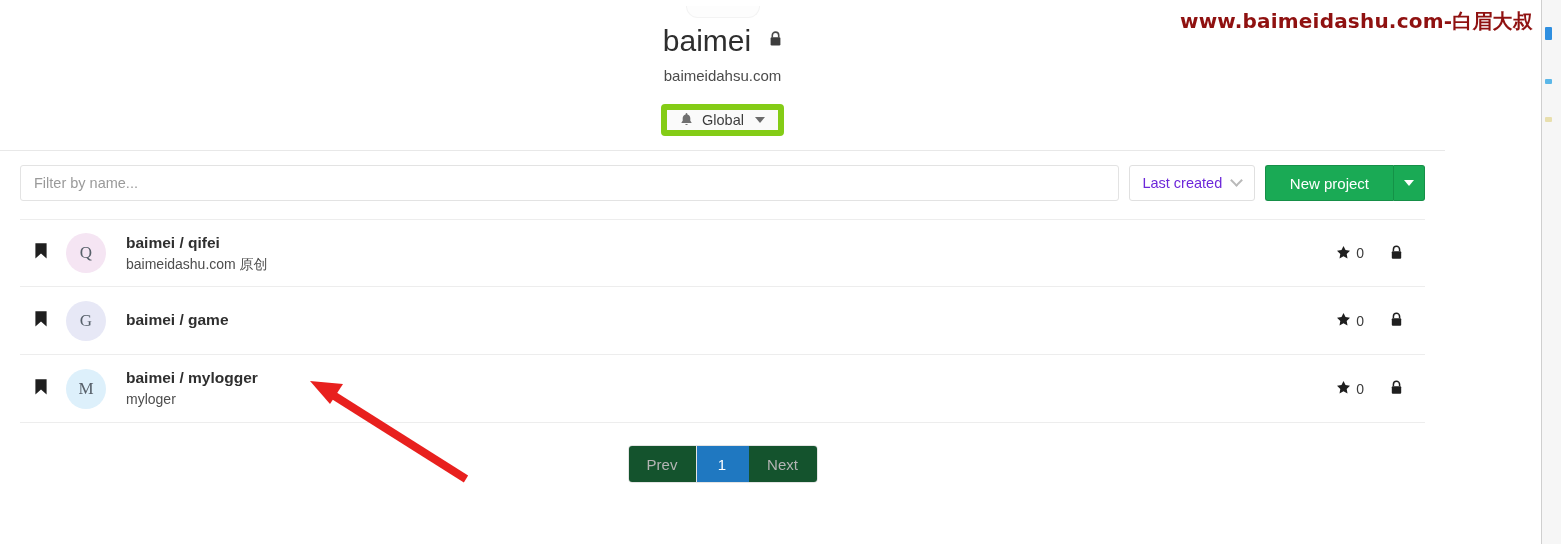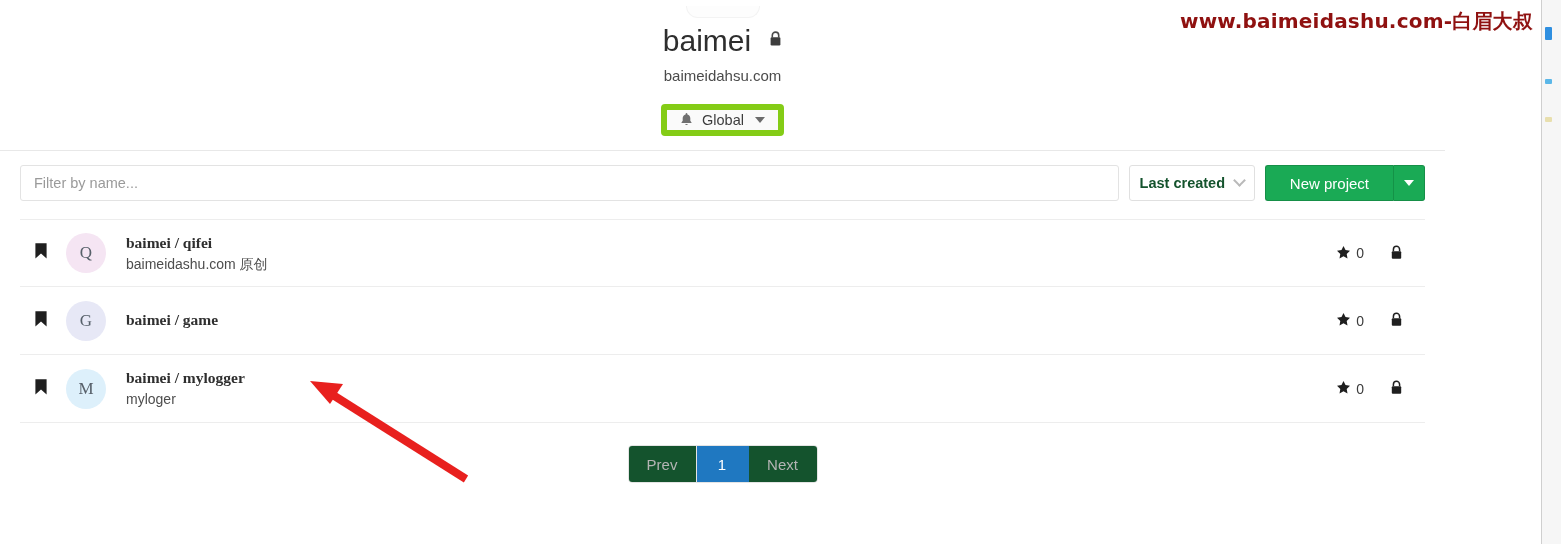--- a/index.html
+++ b/index.html
@@ -166,23 +166,22 @@
     width: 126px;
     height: 36px;
     border: 1px solid #e0e0e0;
     border-radius: 3px;
     background: #fff;
     display: flex;
     align-items: center;
     justify-content: center;
     gap: 10px;
     font-size: 14.5px;
-    color: #14532d;
+    color: #6d28d9;
     cursor: pointer;
-    font-weight: bold;
   }
   .chev {
     width: 9px; height: 9px;
     border-right: 2px solid #b9b9b9;
     border-bottom: 2px solid #b9b9b9;
     transform: rotate(45deg);
     position: relative;
     top: -3px;
   }
 
@@ -260,21 +259,20 @@
   .proj-info {
     margin-left: 20px;
     flex: 1 1 auto;
     min-width: 0;
   }
   .proj-name {
     font-size: 15.5px;
     font-weight: bold;
     color: #2f2f2f;
     line-height: 20px;
-    font-family: Liberation Serif, serif;
   }
   .proj-desc {
     margin-top: 2px;
     font-size: 14px;
     color: #4d4d4d;
     line-height: 19px;
   }
 
   .proj-meta {
     display: flex;

